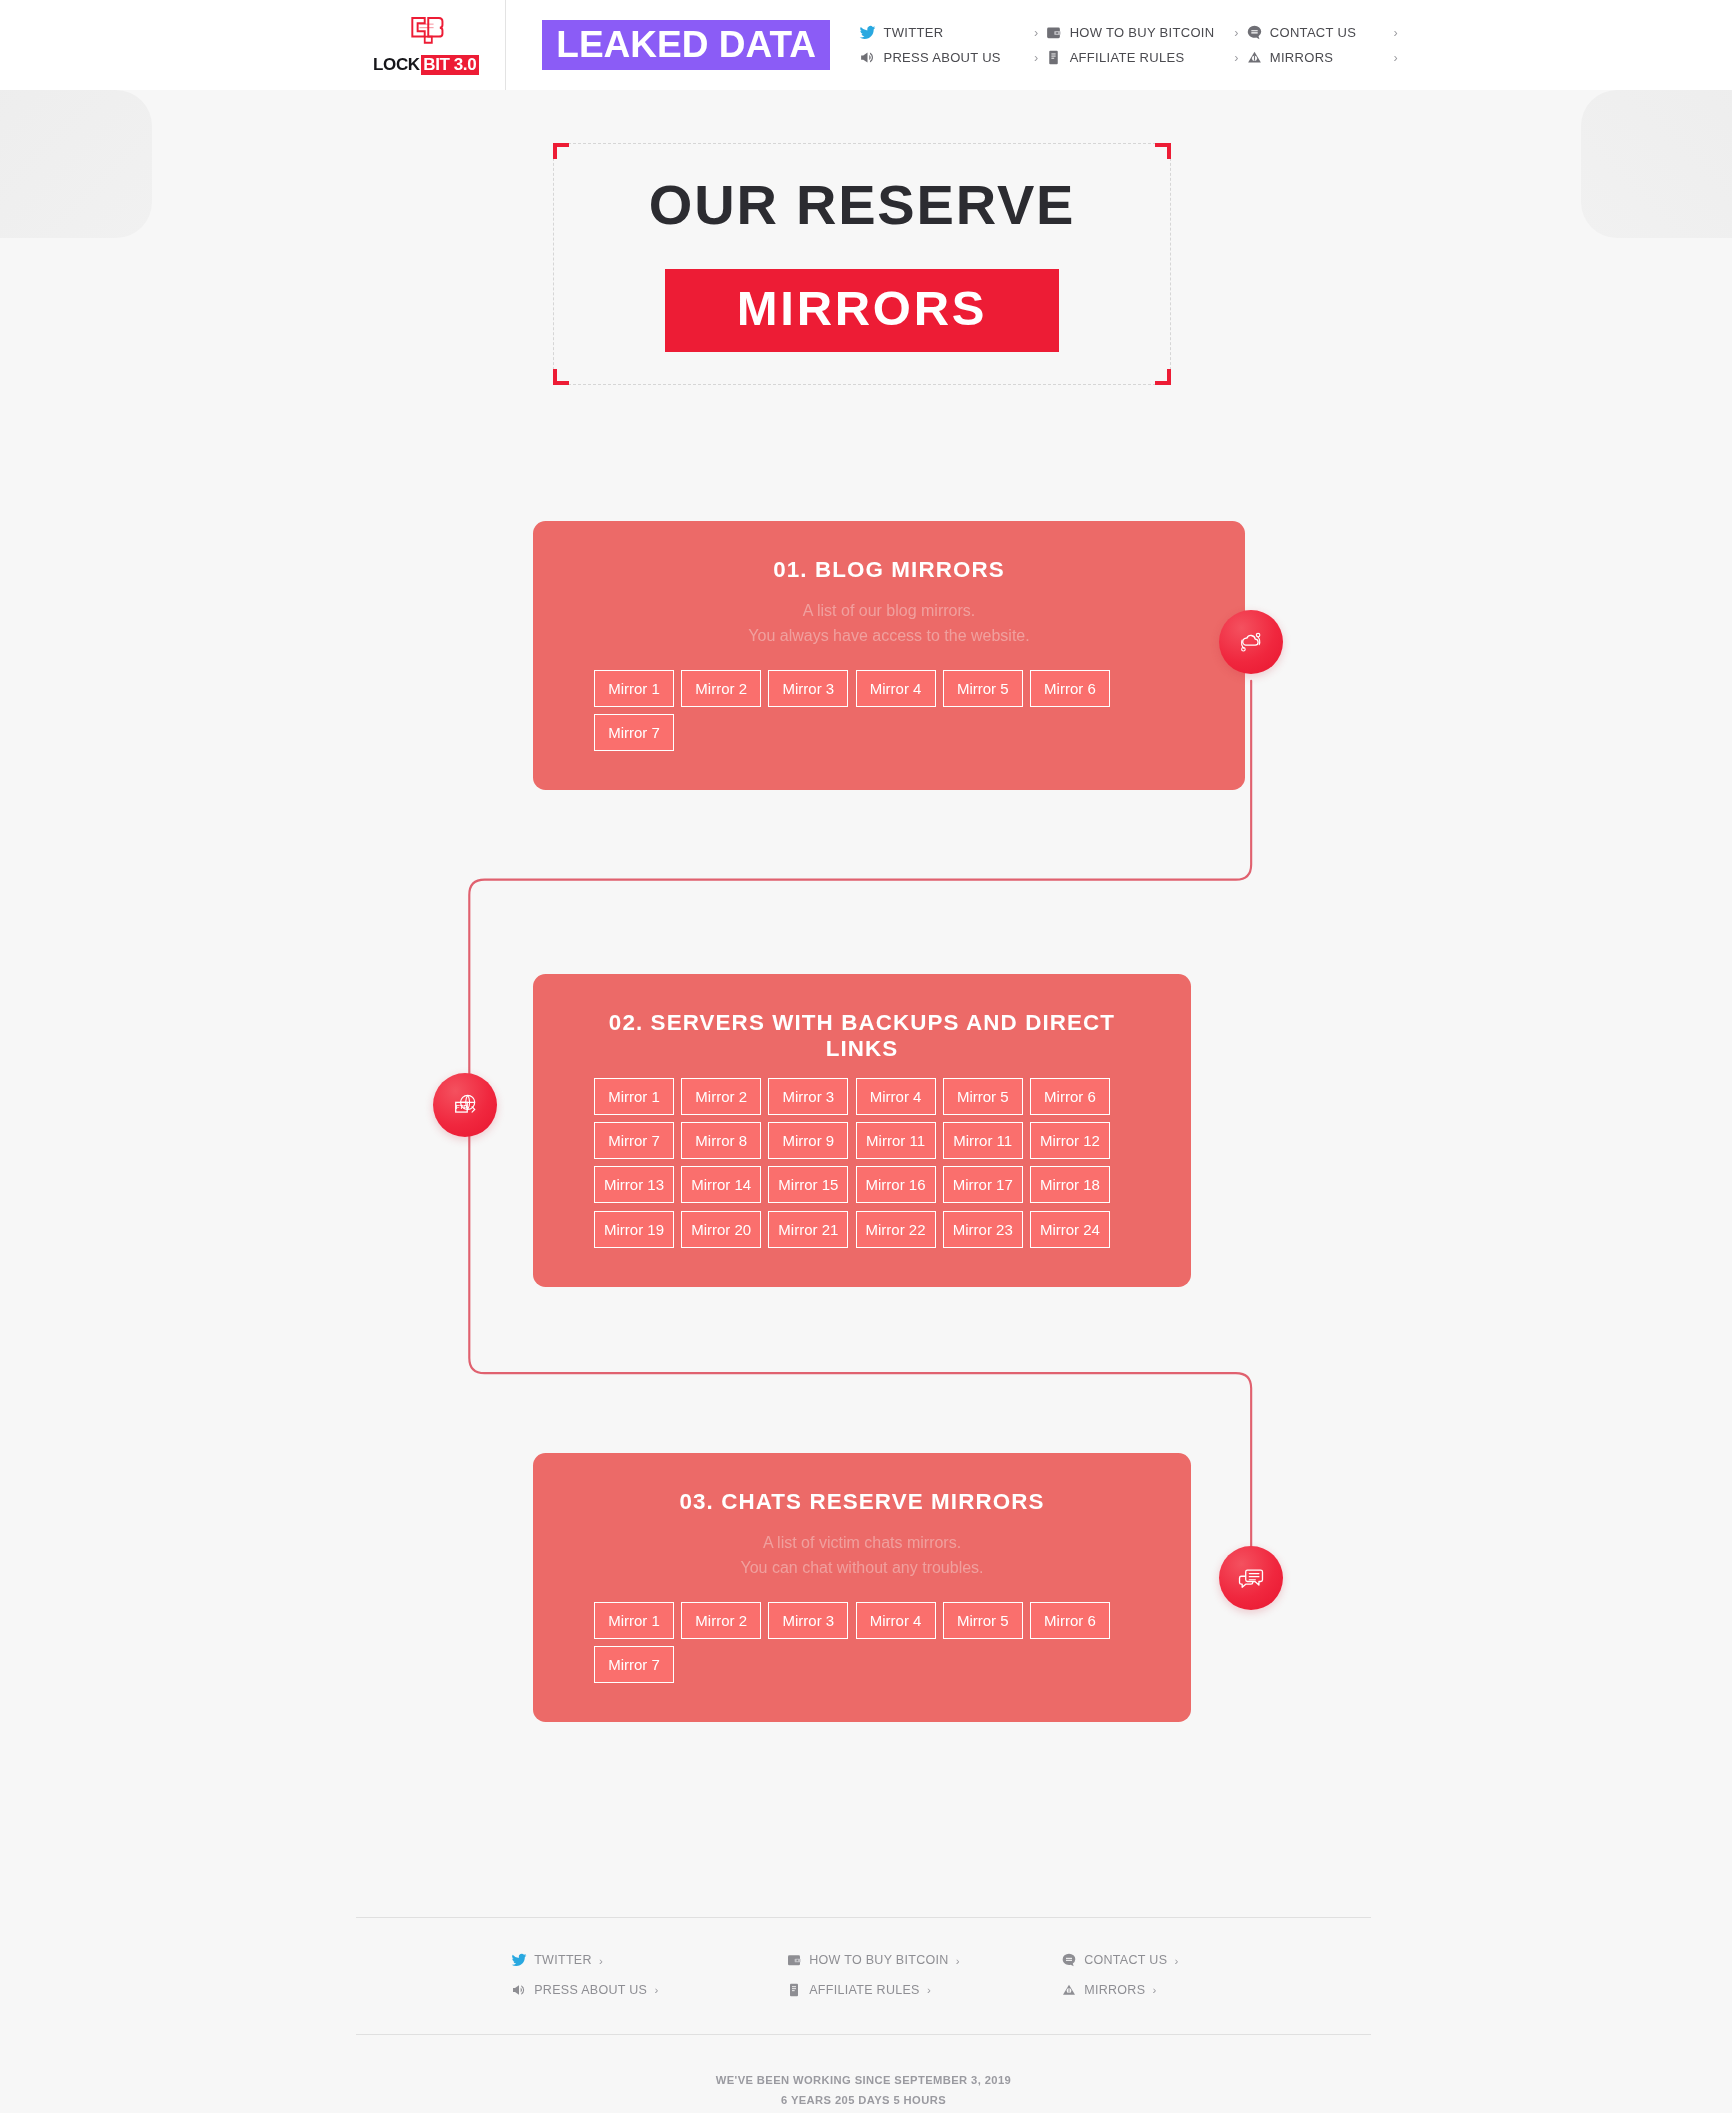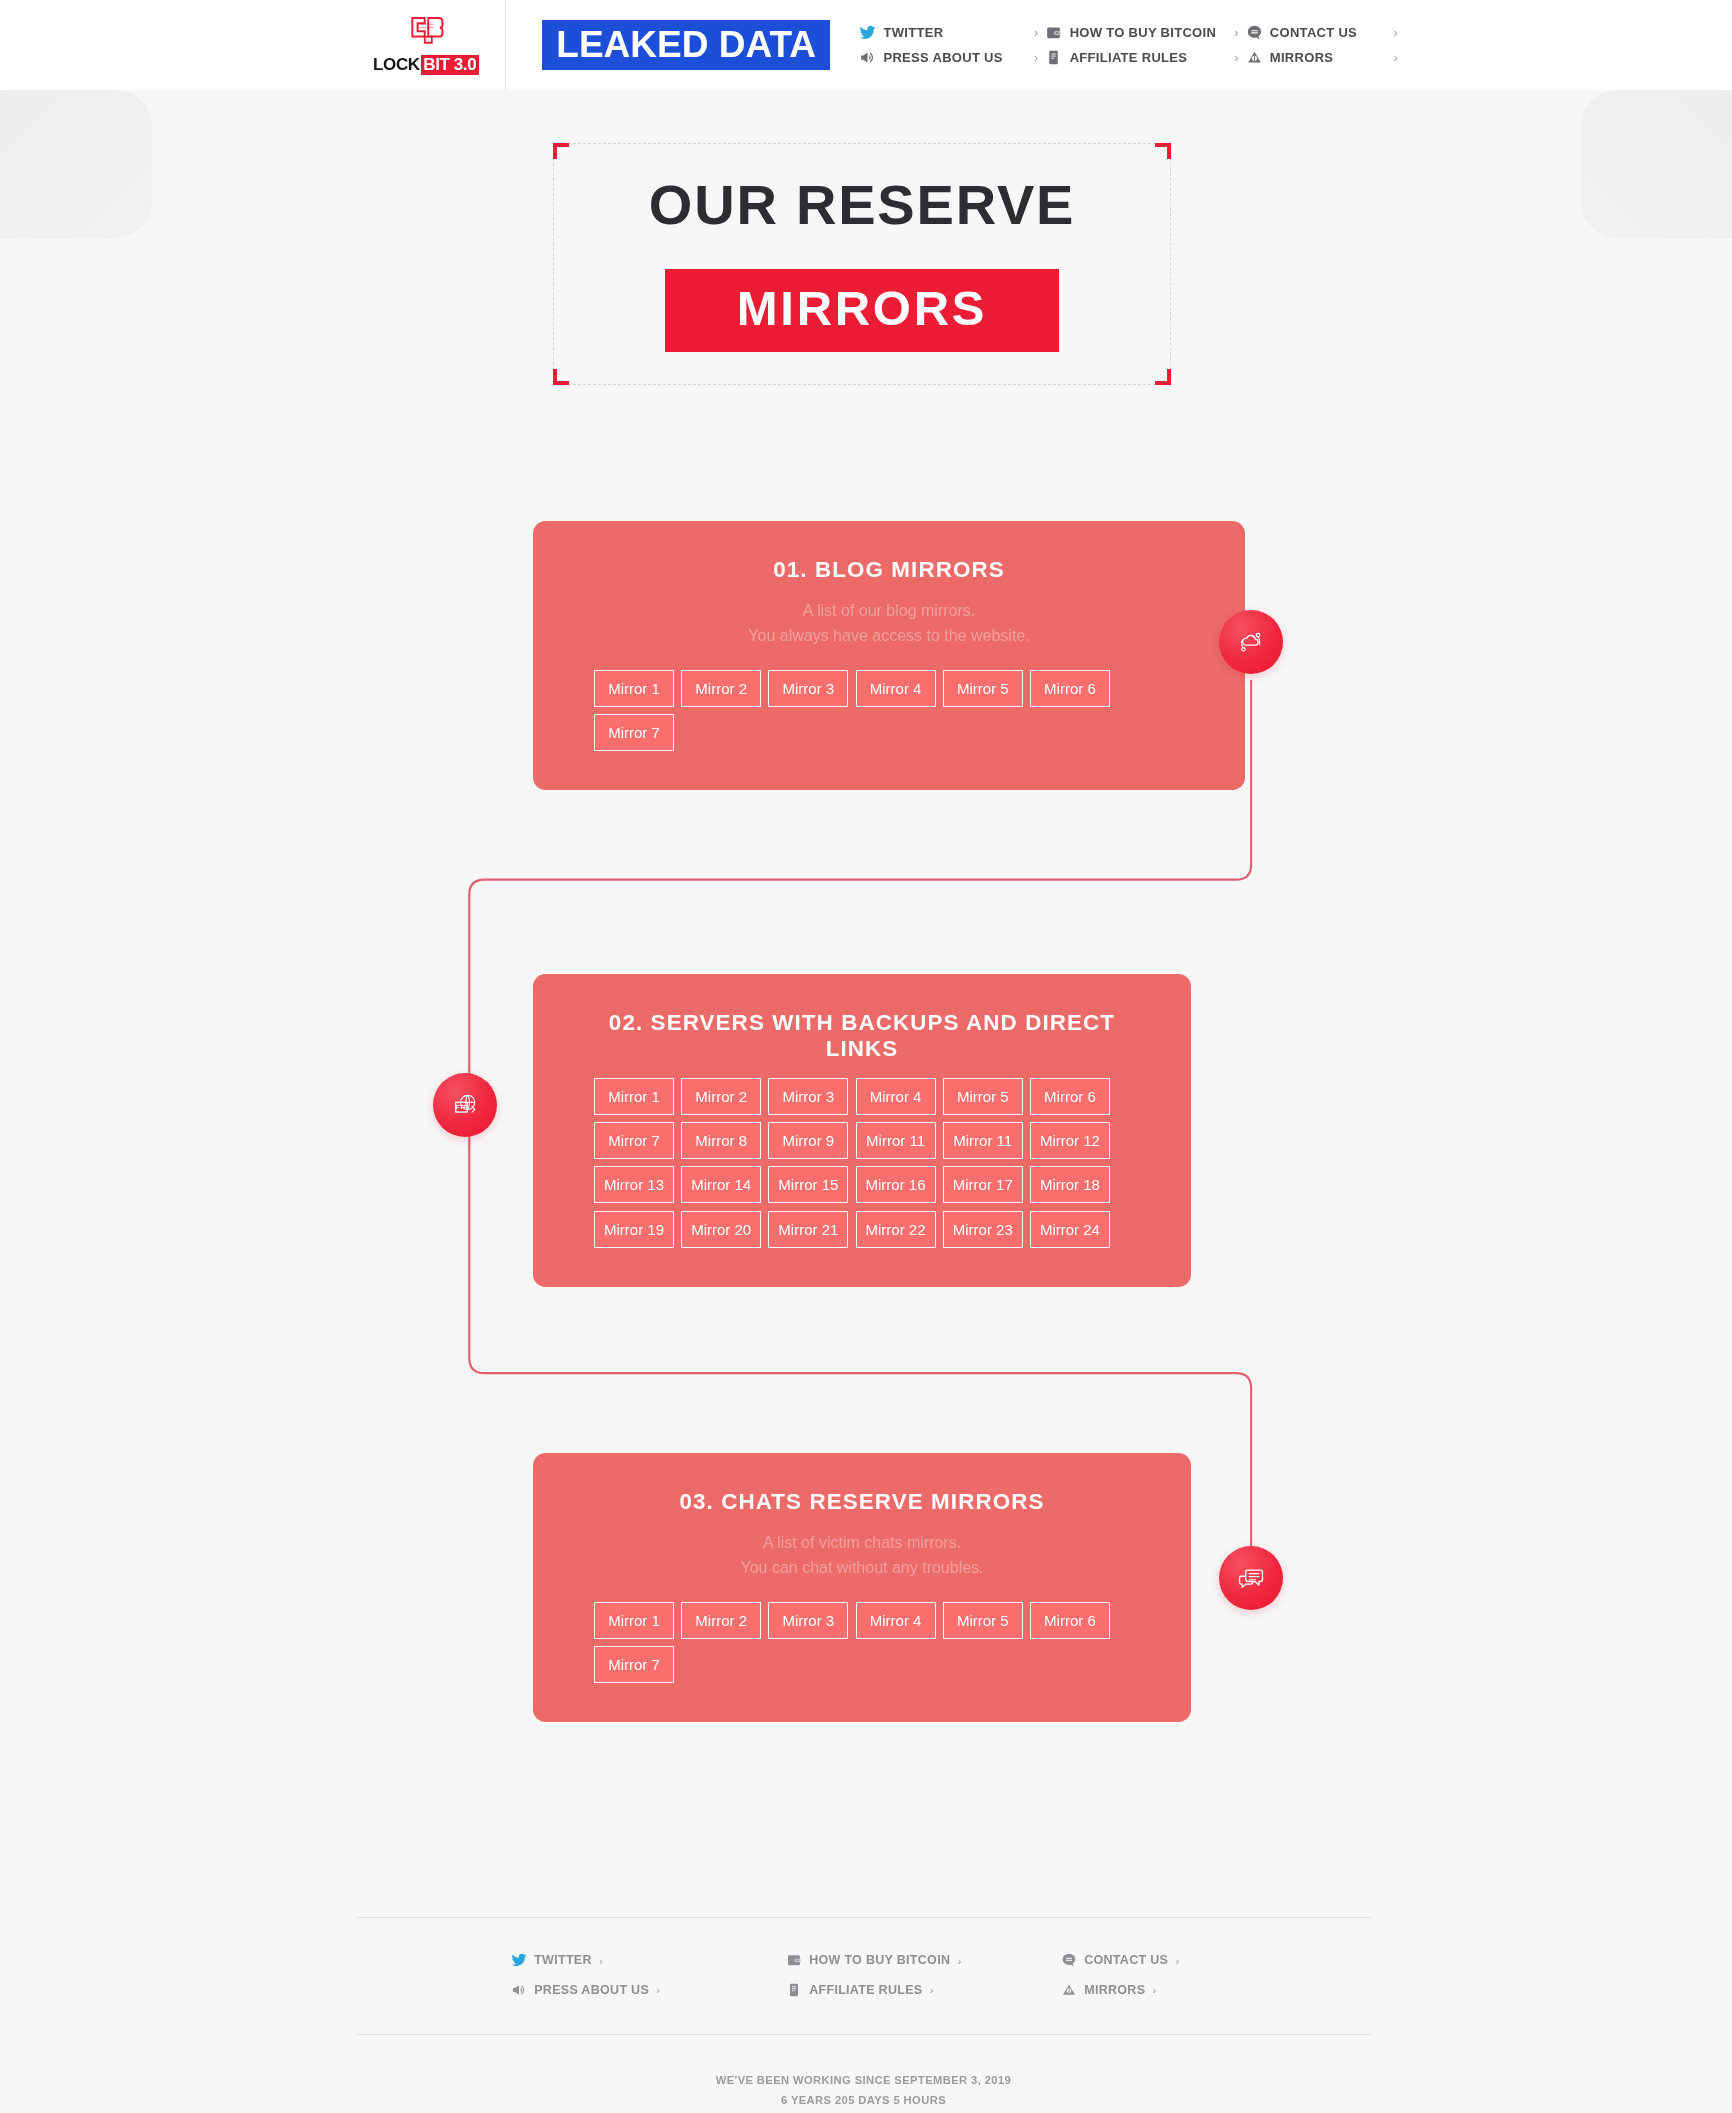--- a/index.html
+++ b/index.html
@@ -101,21 +101,21 @@
   .logo-word .lw-dark { color: #16161a; }
   .logo-word .lw-red {
     color: #ffffff;
     background: #ed1c35;
     padding: 0 2.7px;
     margin-left: 0.9px;
   }
 
   .leaked-badge {
     margin-left: 36px;
-    background: #1d4ed8;
+    background: #8b5cf6;
     color: #ffffff;
     font-weight: bold;
     font-size: 37px;
     letter-spacing: 0px;
     padding: 5.4px 14.3px 7.2px 14.3px;
     line-height: 1;
     white-space: nowrap;
   }
 
   #nav {
@@ -140,21 +140,21 @@
     width: 17px;
     height: 17px;
     display: inline-flex;
     align-items: center;
     justify-content: center;
     margin-right: 7.2px;
     flex: none;
   }
   .nav-label {
     font-size: 13px;
-    font-weight: bold;
+    font-weight: normal;
     color: #4a4a4f;
     letter-spacing: 0.3px;
   }
   .nav-chev {
     color: #9a9a9f;
     font-size: 12.5px;
     margin-left: auto;
     padding-left: 14.3px;
   }
   .nav-col-w1 { width: 179px; }

